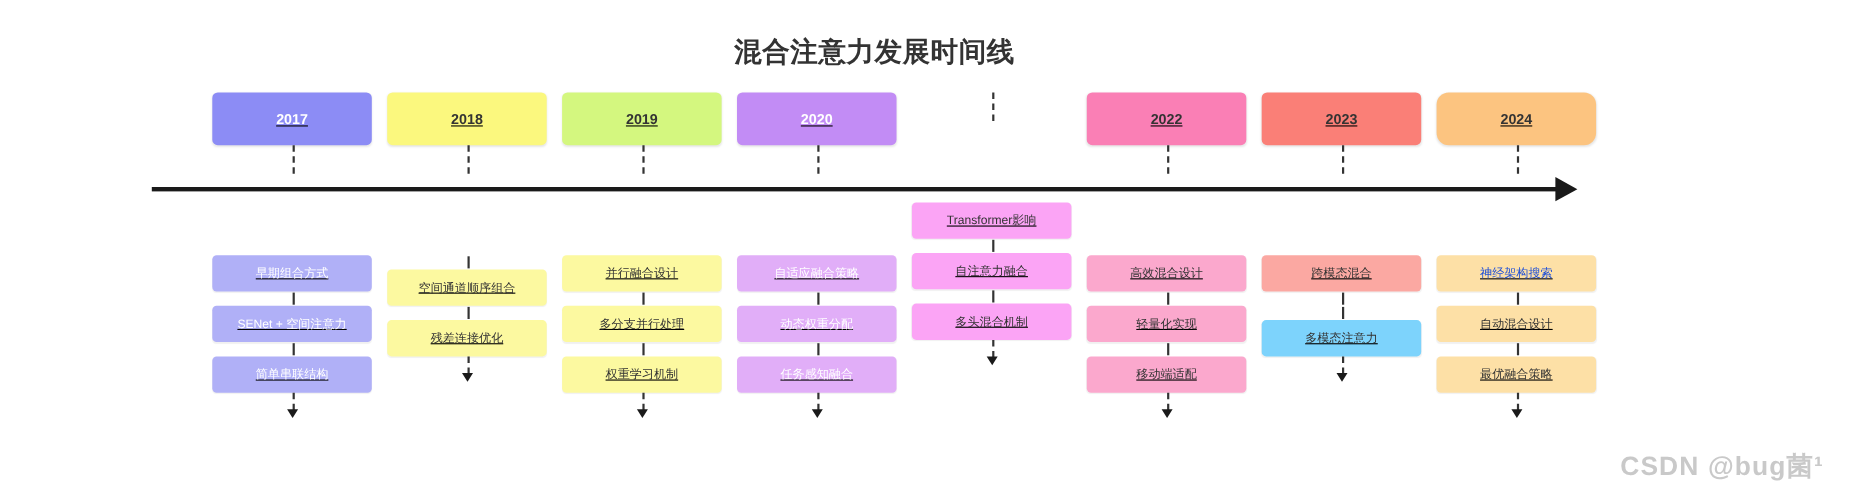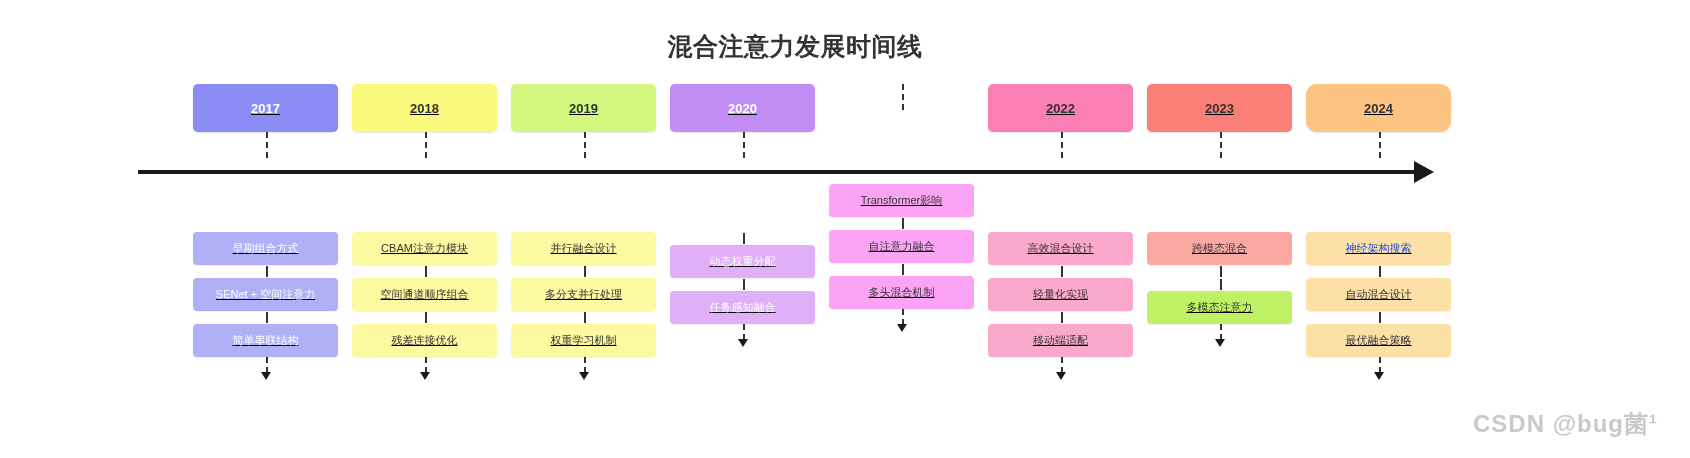--- a/index.html
+++ b/index.html
@@ -166,21 +166,20 @@
         <div class="item-gap"></div>
         <div class="item-box" style="background: rgb(176, 176, 247); color: rgb(255, 255, 255);">SENet + 空间注意力</div>
         <div class="item-gap"></div>
         <div class="item-box" style="background: rgb(176, 176, 247); color: rgb(255, 255, 255);">简单串联结构</div>
         <div class="tail"></div>
       </div>
       <div class="col">
         <div class="year-box" style="background: rgb(251, 248, 126); color: rgb(51, 51, 51);">2018</div>
         <div class="connector"></div>
         <div class="spacer-to-items"></div>
-        <div class="item-box" style="background: rgb(252, 249, 160); color: rgb(51, 51, 51);">CBAM注意力模块</div>
         <div class="item-gap"></div>
         <div class="item-box" style="background: rgb(252, 249, 160); color: rgb(51, 51, 51);">空间通道顺序组合</div>
         <div class="item-gap"></div>
         <div class="item-box" style="background: rgb(252, 249, 160); color: rgb(51, 51, 51);">残差连接优化</div>
         <div class="tail"></div>
       </div>
       <div class="col">
         <div class="year-box" style="background: rgb(212, 247, 127); color: rgb(51, 51, 51);">2019</div>
         <div class="connector"></div>
         <div class="spacer-to-items"></div>
@@ -188,20 +187,21 @@
         <div class="item-gap"></div>
         <div class="item-box" style="background: rgb(252, 249, 160); color: rgb(51, 51, 51);">多分支并行处理</div>
         <div class="item-gap"></div>
         <div class="item-box" style="background: rgb(252, 249, 160); color: rgb(51, 51, 51);">权重学习机制</div>
         <div class="tail"></div>
       </div>
       <div class="col">
         <div class="year-box" style="background: rgb(194, 140, 245); color: rgb(255, 255, 255);">2020</div>
         <div class="connector"></div>
         <div class="spacer-to-items"></div>
+        <div class="item-box" style="background: rgb(225, 174, 248); color: rgb(255, 255, 255);">自适应融合策略</div>
         <div class="item-gap"></div>
         <div class="item-box" style="background: rgb(225, 174, 248); color: rgb(255, 255, 255);">动态权重分配</div>
         <div class="item-gap"></div>
         <div class="item-box" style="background: rgb(225, 174, 248); color: rgb(255, 255, 255);">任务感知融合</div>
         <div class="tail"></div>
       </div>
       <div class="col">
         <div class="connector"></div>
         <div class="spacer-to-items"></div>
         <div class="item-box" style="background: rgb(251, 164, 245); color: rgb(51, 51, 51);">Transformer影响</div>
@@ -222,21 +222,21 @@
         <div class="item-box" style="background: rgb(251, 168, 205); color: rgb(51, 51, 51);">移动端适配</div>
         <div class="tail"></div>
       </div>
       <div class="col">
         <div class="year-box" style="background: rgb(250, 127, 119); color: rgb(51, 51, 51);">2023</div>
         <div class="connector"></div>
         <div class="spacer-to-items"></div>
         <div class="item-box" style="background: rgb(251, 168, 162); color: rgb(51, 51, 51);">跨模态混合</div>
         <div class="item-gap"></div>
         <div class="item-gap"></div>
-        <div class="item-box" style="background: #bef264; color: rgb(51, 51, 51);">多模态注意力</div>
+        <div class="item-box" style="background: #7dd3fc; color: rgb(51, 51, 51);">多模态注意力</div>
         <div class="tail"></div>
       </div>
       <div class="col">
         <div class="year-box" style="background: rgb(252, 196, 128); color: rgb(51, 51, 51); border-radius: 11px;">2024</div>
         <div class="connector"></div>
         <div class="spacer-to-items"></div>
         <div class="item-box" style="background: rgb(253, 224, 166); color: #1d4ed8;">神经架构搜索</div>
         <div class="item-gap"></div>
         <div class="item-box" style="background: rgb(253, 224, 166); color: rgb(51, 51, 51);">自动混合设计</div>
         <div class="item-gap"></div>

